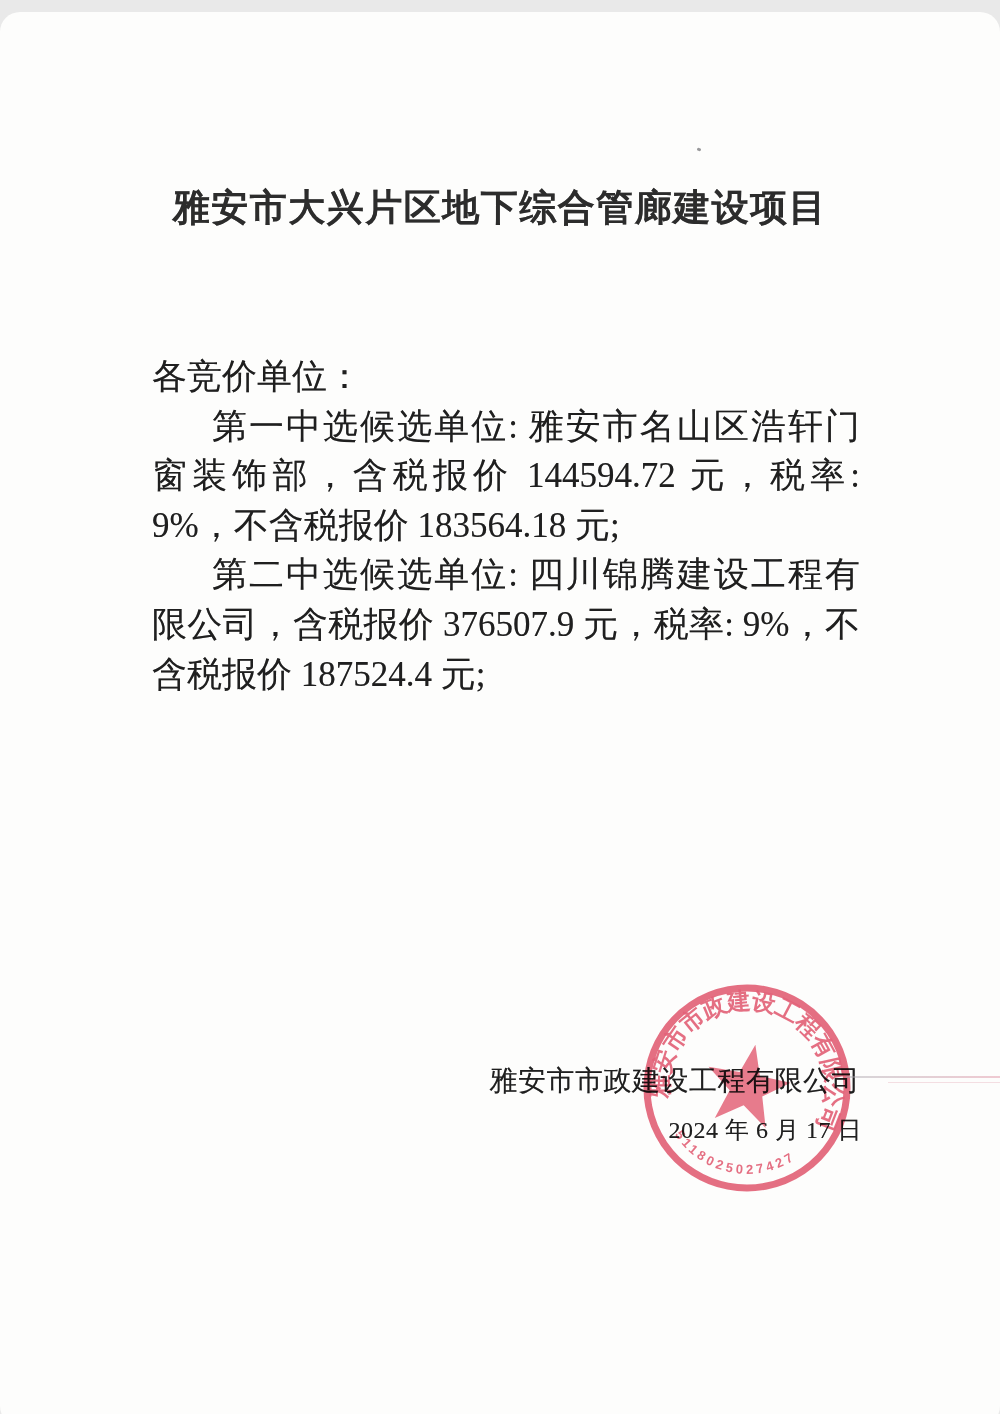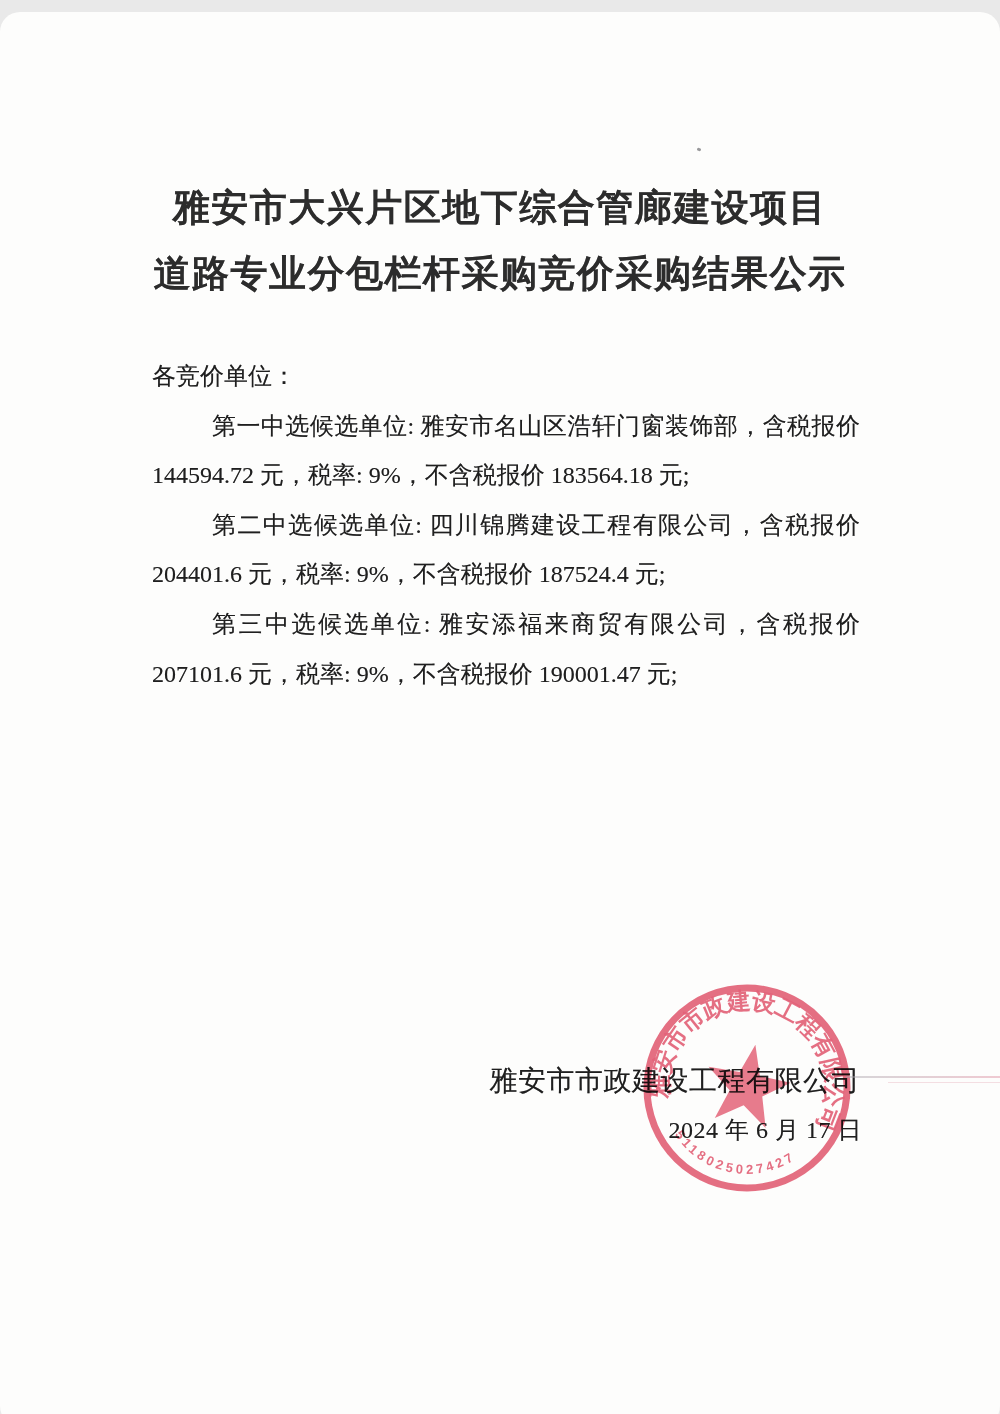--- a/index.html
+++ b/index.html
@@ -21,21 +21,21 @@
     font-size:37px;line-height:66px;letter-spacing:1.5px;
     text-shadow:0 0 0.6px rgba(40,40,40,0.55);
   }
   .speck{
     position:absolute;left:697px;top:136px;width:4px;height:3px;
     background:rgba(70,70,75,0.55);border-radius:50% 40% 50% 40%;
     transform:rotate(25deg);
   }
   .body-block{
     position:absolute;left:152px;top:340px;width:708px;
-    font-size:24px;line-height:49.6px;
+    font-size:35px;line-height:49.6px;
     text-align:justify;text-justify:inter-character;
     text-shadow:0 0 0.5px rgba(30,30,30,0.45);
   }
   .body-block p{margin:0;padding:0;}
   .body-block p.indent{text-indent:60px;}
   .sign-company{
     position:absolute;top:1050px;right:140px;
     font-size:28px;letter-spacing:0.5px;
     text-shadow:0 0 0.5px rgba(30,30,30,0.45);
     white-space:nowrap;
@@ -61,30 +61,28 @@
     background:rgba(230,170,185,0.38);
   }
 </style>
 </head>
 <body>
 
 <div class="page">
 
   <div class="title-block">
     <div>雅安市大兴片区地下综合管廊建设项目</div>
-    <div>道路专业分包栏杆采购竞价采购结果公示</div>
   </div>
 
   <span class="speck"></span>
 
   <div class="body-block">
     <p>各竞价单位：</p>
     <p class="indent">第一中选候选单位: 雅安市名山区浩轩门窗装饰部，含税报价 144594.72 元，税率: 9%，不含税报价 183564.18 元;</p>
-    <p class="indent">第二中选候选单位: 四川锦腾建设工程有限公司，含税报价 204401.6 元，税率: 9%，不含税报价 187524.4 元;</p>
-    <p class="indent">第三中选候选单位: 雅安添福来商贸有限公司，含税报价 207101.6 元，税率: 9%，不含税报价 190001.47 元;</p>
+    <p class="indent">第二中选候选单位: 四川锦腾建设工程有限公司，含税报价 376507.9 元，税率: 9%，不含税报价 187524.4 元;</p>
   </div>
 
   <div class="sign-company">雅安市市政建设工程有限公司</div>
   <div class="sign-date">2024 年 6 月 17 日</div>
 
   <div class="seal">
     <svg width="224" height="224" viewBox="0 0 224 224">
       <defs>
         <path id="sealTopArc" d="M 38.8 141.6 A 79 79 0 1 1 185.2 141.6" fill="none"></path>
         <path id="sealBottomArc" d="M 41.6 161.3 A 86 86 0 0 0 182.4 161.3" fill="none"></path>

